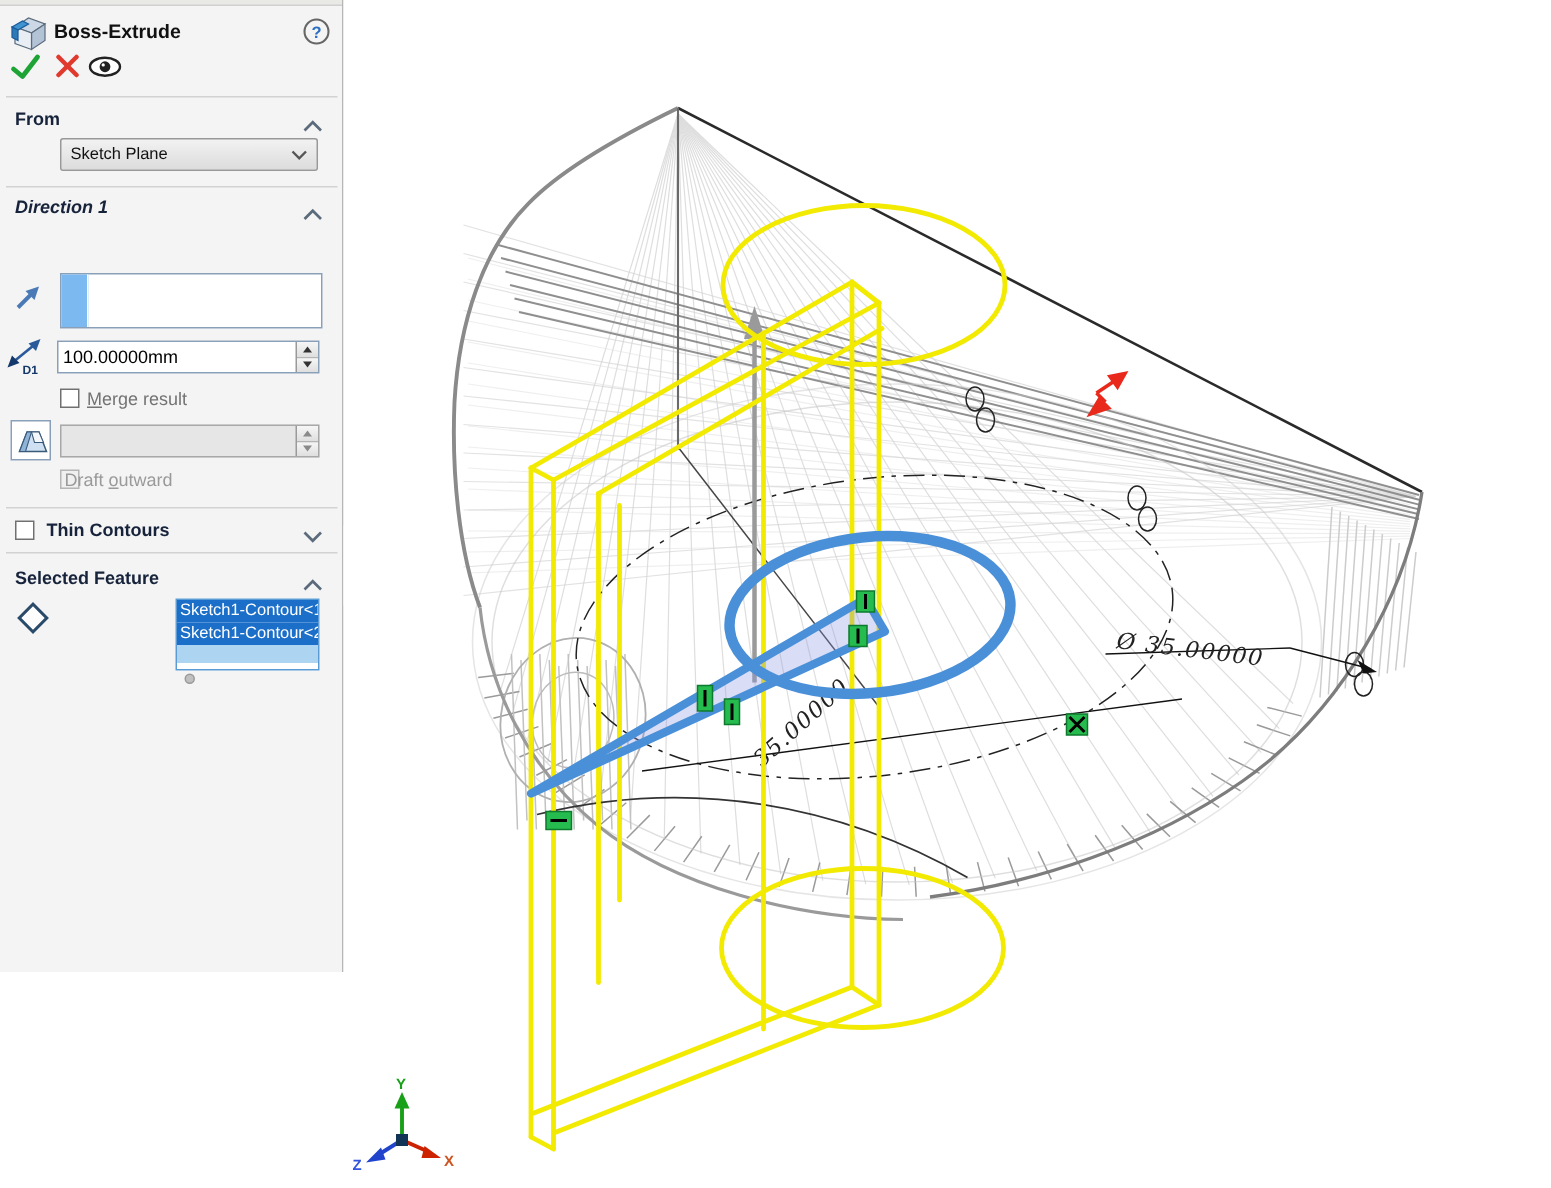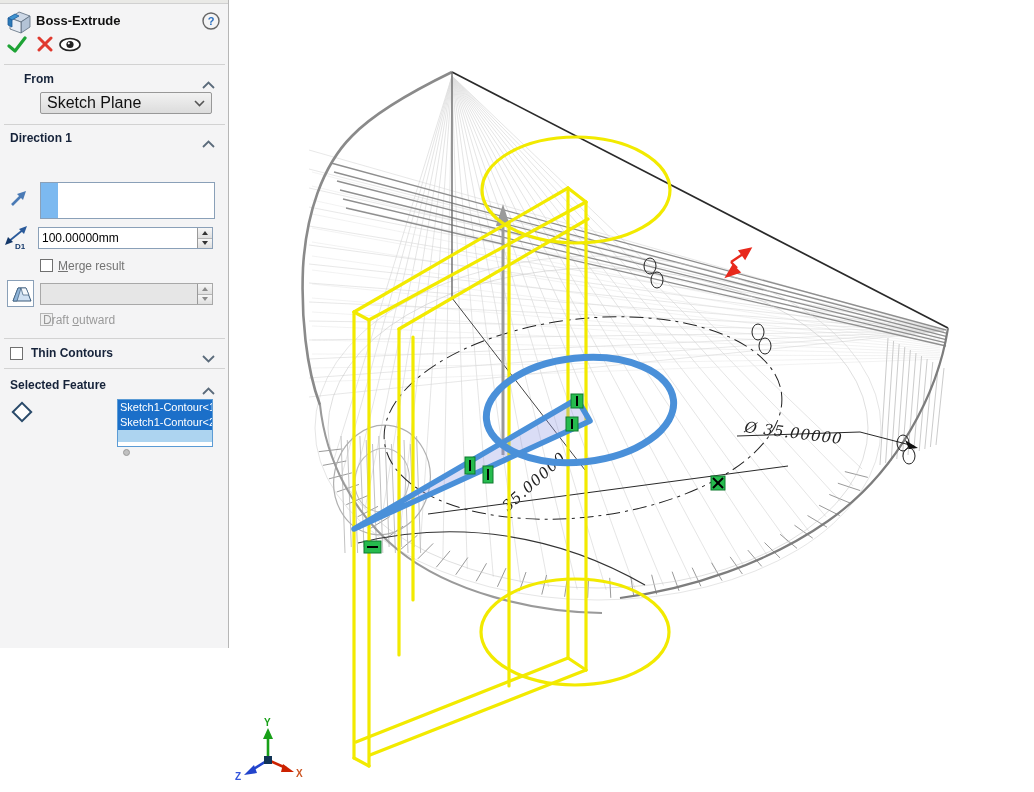--- a/index.html
+++ b/index.html
@@ -6,21 +6,21 @@
   .app{position:relative;width:1034px;height:792px;overflow:hidden;background:#fff;}
 
   
   .pm{position:absolute;left:0;top:0;width:229px;height:648px;background:#f4f4f5;border-right:1px solid #b6b6b6;box-sizing:border-box;}
   .pm .tabstrip{position:absolute;left:0;top:0;width:100%;height:3px;background:#e9e9e6;border-bottom:1px solid #d0d0d0;}
   .pm-abs{position:absolute;}
   .pm-title{font-size:13px;font-weight:bold;color:#111;}
   .pm-hr{position:absolute;left:4px;width:221px;height:0;border-top:1px solid #d2d2d2;}
   .sec-label{font-size:12px;font-weight:bold;color:#16233a;}
   .dropdown{position:absolute;height:22px;background:linear-gradient(#f2f2f2,#dcdcdc);border:1px solid #989898;border-radius:2px;display:flex;align-items:center;justify-content:space-between;padding:0 6px;box-sizing:border-box;cursor:default;}
-  .dropdown span{font-size:16px;color:#111;}
+  .dropdown span{font-size:11px;color:#111;}
   .field{position:absolute;height:22px;background:#fff;border:1px solid #8aa0b8;box-sizing:border-box;display:flex;align-items:center;}
   .field input{border:none;outline:none;flex:1;font-size:12px;font-family:"Liberation Sans",sans-serif;padding:0 3px;background:transparent;min-width:0;}
   .field.disabled{background:#e6e6e6;border-color:#a8a8a8;}
   .spinner{width:14px;height:100%;display:flex;flex-direction:column;border-left:1px solid #9a9a9a;}
   .spin-btn{flex:1;background:linear-gradient(#f6f6f6,#dfdfdf);display:flex;align-items:center;justify-content:center;border-bottom:1px solid #b5b5b5;}
   .spin-btn:last-child{border-bottom:none;}
   .tri-up{width:0;height:0;border-left:3px solid transparent;border-right:3px solid transparent;border-bottom:4px solid #333;}
   .tri-dn{width:0;height:0;border-left:3px solid transparent;border-right:3px solid transparent;border-top:4px solid #333;}
   .checkbox{position:absolute;width:13px;height:13px;background:#fff;border:1px solid #707070;box-sizing:border-box;}
   .checkbox.disabled{border-color:#b5b5b5;background:#f0f0f0;}
@@ -81,36 +81,36 @@
     <div class="pm-abs" style="left:58px;top:37px;">
       <svg width="24" height="15" viewBox="0 0 24 15">
         <ellipse cx="12" cy="7.5" rx="10" ry="6" fill="#fff" stroke="#222" stroke-width="1.6"></ellipse>
         <circle cx="12" cy="7.5" r="3.6" fill="#222"></circle>
         <circle cx="10.8" cy="6.3" r="1.1" fill="#fff"></circle>
       </svg>
     </div>
 
     <div class="pm-hr" style="top:64px;"></div>
 
-    <div class="pm-abs sec-label" style="left:24px;top:72px;">From</div>
+    <div class="pm-abs sec-label" style="left:10px;top:72px;">From</div>
     <div class="pm-abs" style="left:202px;top:75px;">
       <svg width="13" height="8" viewBox="0 0 13 8">
           <polyline points="1,7 6.5,1.5 12,7" fill="none" stroke="#5b6b7b" stroke-width="1.8"></polyline>
         </svg>
     </div>
     <div class="dropdown" style="left:40px;top:92px;width:172px;">
       <span>Sketch Plane</span>
       <svg width="11" height="7" viewBox="0 0 11 7">
           <polyline points="1,1 5.5,5.5 10,1" fill="none" stroke="#555" stroke-width="1.6"></polyline>
         </svg>
     </div>
 
     <div class="pm-hr" style="top:124px;"></div>
 
-    <div class="pm-abs sec-label" style="left:10px;top:131px;">Direction 1</div>
+    <div class="pm-abs sec-label" style="left:10px;top:131px;font-style:italic;">Direction 1</div>
     <div class="pm-abs" style="left:202px;top:134px;">
       <svg width="13" height="8" viewBox="0 0 13 8">
           <polyline points="1,7 6.5,1.5 12,7" fill="none" stroke="#5b6b7b" stroke-width="1.8"></polyline>
         </svg>
     </div>
 
     <div class="pm-abs" style="left:9px;top:188px;">
       <svg width="20" height="20" viewBox="0 0 20 20">
         <line x1="3" y1="17" x2="13" y2="7" stroke="#4a7ab5" stroke-width="2.6"></line>
         <polygon points="17,3 8,6 14,12" fill="#4a7ab5"></polygon>

